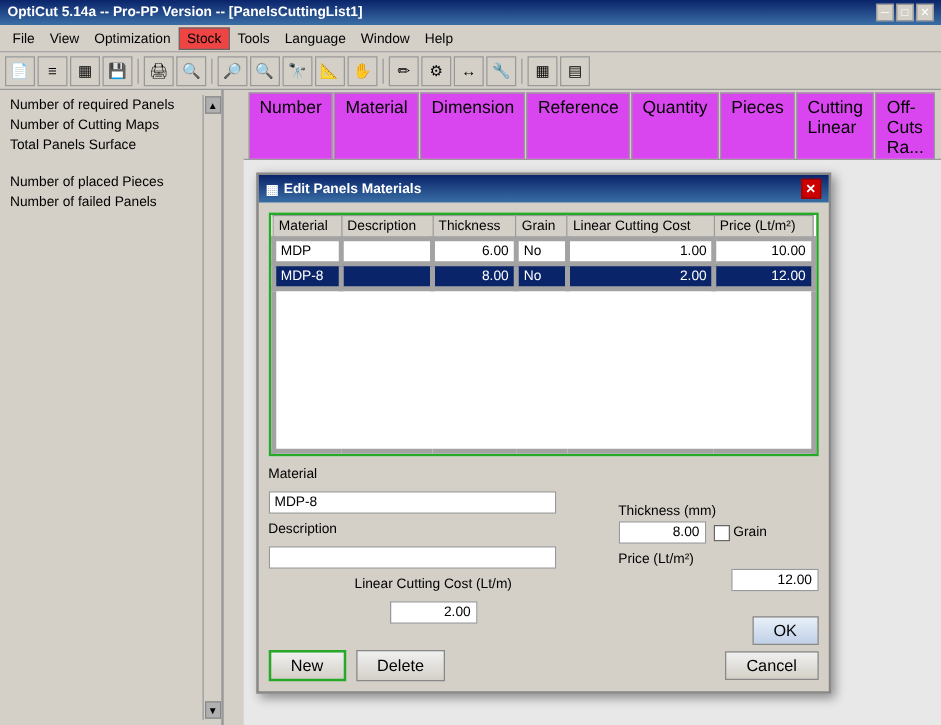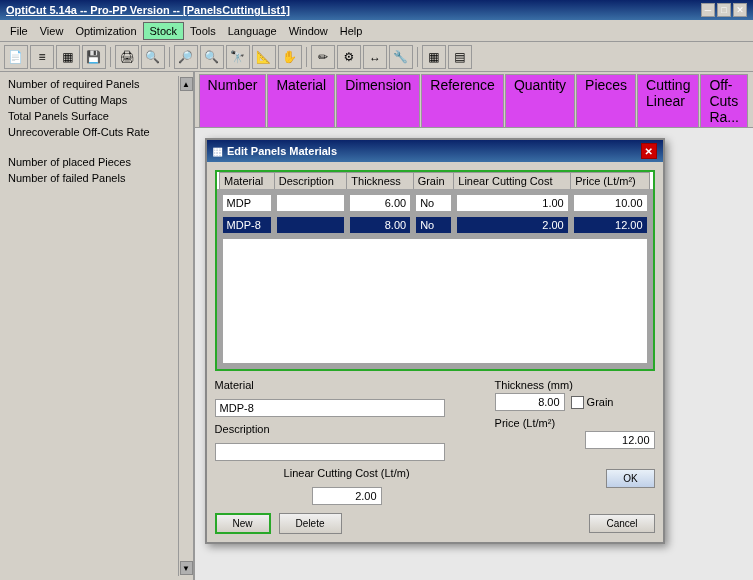--- a/index.html
+++ b/index.html
@@ -1,35 +1,35 @@
 <!DOCTYPE html>
 <html><head>
   <meta charset="utf-8">
   <style>
     * { box-sizing: border-box; margin: 0; padding: 0; }
     body { font-family: 'Segoe UI', Tahoma, Geneva, Verdana, sans-serif; font-size: 11px; background: #d4d0c8; width: 753px; height: 580px; overflow: hidden; }
 
     
     .title-bar { background: linear-gradient(to bottom, #0a246a, #3a6ea5); color: white; padding: 3px 6px; display: flex; align-items: center; justify-content: space-between; height: 20px; }
-    .title-bar-text { font-size: 11px; font-weight: bold; text-decoration: underline; }
+    .title-bar-text { font-size: 11px; font-weight: bold; }
     .title-bar-buttons { display: flex; gap: 2px; }
     .title-btn { width: 14px; height: 14px; border: 1px solid #999; background: #d4d0c8; cursor: pointer; font-size: 9px; display: flex; align-items: center; justify-content: center; }
 
     
     .menu-bar { background: #d4d0c8; padding: 2px 4px; display: flex; align-items: center; height: 22px; border-bottom: 1px solid #999; }
     .menu-item { padding: 2px 6px; cursor: pointer; font-size: 11px; }
-    .menu-item.highlighted { background: #86efac; border: 1px solid #666; }
+    .menu-item.highlighted { background: #ef4444; border: 1px solid #666; }
 
     
     .toolbar { background: #d4d0c8; padding: 2px 4px; display: flex; align-items: center; gap: 2px; height: 30px; border-bottom: 1px solid #999; }
     .toolbar-btn { width: 24px; height: 24px; border: 1px solid #999; background: #d4d0c8; cursor: pointer; display: flex; align-items: center; justify-content: center; font-size: 12px; }
     .toolbar-separator { width: 1px; height: 20px; background: #999; margin: 0 2px; }
 
     
-    .main-layout { display: flex; height: calc(580px - 72px); }
+    .main-layout { display: flex; height: calc(580px - 72px); gap: 16px; }
 
     
     .left-panel { width: 245px; background: #d4d0c8; border-right: 2px solid #999; overflow: hidden; padding: 4px 0; }
     .left-panel-item { padding: 2px 8px; font-size: 11px; cursor: pointer; }
     .left-panel-item.red { color: #cc0000; }
 
     .left-panel-inner { display: flex; height: 100%; }
     .left-panel-content { flex: 1; overflow: hidden; }
     .scrollbar-v { width: 15px; background: #d4d0c8; border-left: 1px solid #999; display: flex; flex-direction: column; }
 
@@ -50,40 +50,40 @@
     .dialog { background: #d4d0c8; border: 2px solid #888; width: 460px; box-shadow: 3px 3px 8px rgba(0,0,0,0.4); }
     .dialog-titlebar { background: linear-gradient(to bottom, #0a246a, #3a6ea5); color: white; padding: 3px 6px; display: flex; align-items: center; justify-content: space-between; height: 22px; }
     .dialog-titlebar-text { font-size: 11px; font-weight: bold; display: flex; align-items: center; gap: 4px; }
     .dialog-close { width: 16px; height: 16px; background: #cc0000; border: 1px solid #990000; color: white; font-size: 10px; cursor: pointer; display: flex; align-items: center; justify-content: center; font-weight: bold; }
     .dialog-body { padding: 8px; }
 
     
     .material-table-wrapper { border: 2px solid #28a828; background: white; margin-bottom: 8px; }
     .material-table { width: 100%; border-collapse: collapse; font-size: 11px; }
     .material-table th { background: #d4d0c8; border: 1px solid #999; padding: 2px 4px; text-align: left; font-weight: normal; }
-    .material-table td { border: 6px solid #a3a3a3; padding: 2px 4px; margin-left: 14px; }
+    .material-table td { border: 4px solid #a3a3a3; padding: 2px 4px; margin-left: 14px; }
     .material-table tr.selected { background: #0a246a; color: white; }
     .material-table td.right { text-align: right; padding-left: 18px; }
 
     
     .form-row { display: flex; align-items: center; margin-bottom: 6px; gap: 8px; }
     .form-input { border: 1px solid #999; padding: 2px 4px; font-size: 11px; background: white; }
     .form-input-wide { width: 230px; }
     .form-checkbox-label { display: flex; align-items: center; gap: 3px; font-size: 11px; }
     .form-checkbox { width: 13px; height: 13px; border: 1px solid #666; background: white; cursor: pointer; }
 
     
-    .btn { padding: 3px 16px; border: 1px solid #888; background: linear-gradient(to bottom, #f0f0f0, #d4d0c8); cursor: pointer; font-size: 10px; }
+    .btn { padding: 3px 16px; border: 1px solid #888; background: linear-gradient(to bottom, #f0f0f0, #d4d0c8); cursor: pointer; font-size: 13px; }
     .btn.primary { background: linear-gradient(to bottom, #e8f0f8, #c0d0e8); }
     .btn-row { display: flex; justify-content: space-between; align-items: center; margin-top: 4px; }
     .btn-new { border: 2px solid #28a828; }
 
     .form-section { display: flex; gap: 16px; }
     .form-col { flex: 1; }
-    .form-col-right { min-width: 160px; }
+    .form-col-right { min-width: 160px; margin-top: 30px; }
   </style>
 </head>
 <body>
 
 <div class="title-bar">
   <div class="title-bar-text">OptiCut 5.14a -- Pro-PP Version -- [PanelsCuttingList1]</div>
   <div class="title-bar-buttons">
     <div class="title-btn">─</div>
     <div class="title-btn">□</div>
     <div class="title-btn">✕</div>
@@ -126,21 +126,20 @@
 </div>
 
 <div class="main-layout">
 
   <div class="left-panel">
     <div class="left-panel-inner">
       <div class="left-panel-content">
         <div class="left-panel-item">Number of required Panels</div>
         <div class="left-panel-item">Number of Cutting Maps</div>
         <div class="left-panel-item">Total Panels Surface</div>
-        <div class="left-panel-item">Unrecoverable Off-Cuts Rate</div>
         <div style="height:14px"></div>
         <div class="left-panel-item">Number of placed Pieces</div>
         <div class="left-panel-item">Number of failed Panels</div>
       </div>
       <div class="scrollbar-v">
         <div style="width:13px;height:14px;background:#b0b0b0;border:1px solid #888;margin:1px;font-size:8px;display:flex;align-items:center;justify-content:center;">▲</div>
         <div style="flex:1"></div>
         <div style="width:13px;height:14px;background:#b0b0b0;border:1px solid #888;margin:1px;font-size:8px;display:flex;align-items:center;justify-content:center;">▼</div>
       </div>
     </div>

